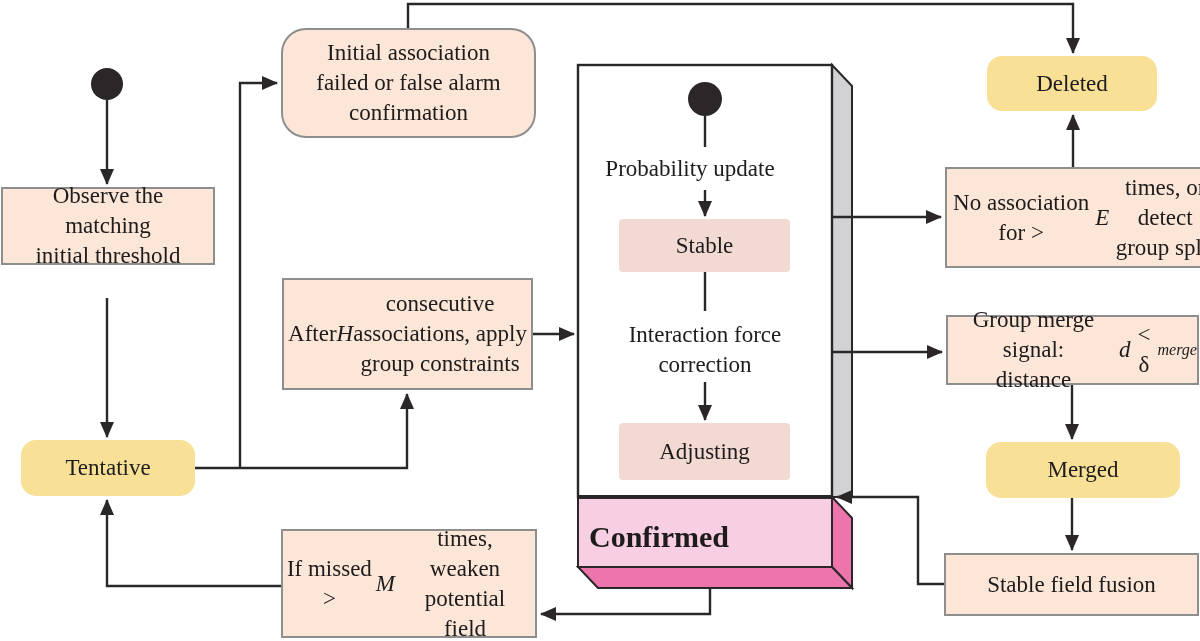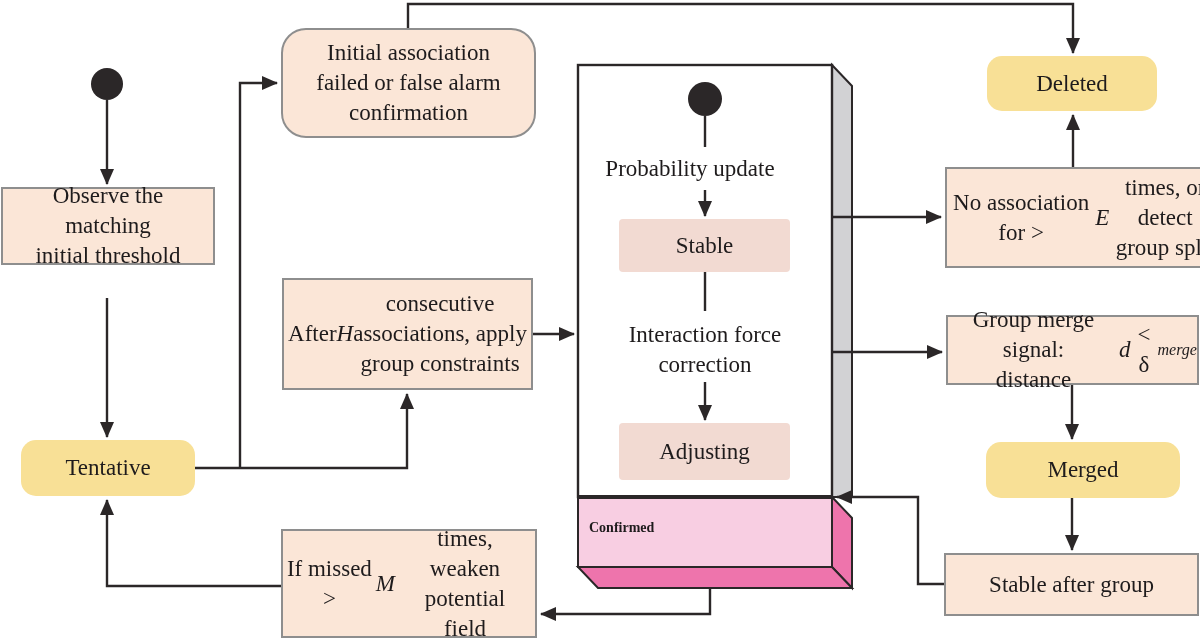--- a/index.html
+++ b/index.html
@@ -10,21 +10,21 @@
   }
   .wires { position:absolute; left:0; top:0; }
   .node {
     position:absolute; display:flex; align-items:center; justify-content:center;
     text-align:center; font-size:23px; line-height:30px;
   }
   .cond  { background:#FBE6D7; border:2px solid #8e8e8e; }
   .state { background:#F8E096; border-radius:15px; }
   .inner-state { background:#F2DAD2; border-radius:4px; }
   .plain { background:transparent; }
-  .confirmed-label { position:absolute; font-weight:bold; font-size:14px; }
+  .confirmed-label { position:absolute; font-weight:bold; font-size:30px; }
   sub { font-size:0.7em; line-height:0; }
   i { font-style:italic; }
 </style>
 </head>
 <body>
 
 <svg class="wires" width="1200" height="641" viewBox="0 0 1200 641">
   <defs>
     <marker id="ah" markerUnits="userSpaceOnUse" markerWidth="17" markerHeight="15" refX="15.5" refY="7.5" orient="auto">
       <path d="M0.5,0.5 L16.5,7.5 L0.5,14.5 z" fill="#2b2728"></path>
@@ -68,21 +68,21 @@
 <div class="node cond" style="left:281px; top:28px; width:255px; height:110px;border-radius:25px;">Initial association<br>failed or false alarm<br>confirmation</div>
 
 <div class="node cond" style="left:282px; top:278px; width:251px; height:112px;">After <i>H</i> consecutive<br>associations, apply<br>group constraints</div>
 
 <div class="node cond" style="left:281px; top:529px; width:256px; height:109px;">If missed &gt; <i>M</i> times,<br>weaken potential<br>field</div>
 
 <div class="node cond" style="left:945px; top:167px; width:278px; height:101px;">No association for &gt;<br><i>E</i> times, or detect<br>group split</div>
 
 <div class="node cond" style="left:946px; top:315px; width:253px; height:70px;">Group merge signal:<br>distance <i>d</i> &lt; δ<sub><i>merge</i></sub></div>
 
-<div class="node cond" style="left:944px; top:553px; width:255px; height:63px;">Stable after group</div>
+<div class="node cond" style="left:944px; top:553px; width:255px; height:63px;">Stable field fusion</div>
 
 <div class="node state" style="left:21px; top:440px; width:174px; height:56px;">Tentative</div>
 
 <div class="node state" style="left:987px; top:56px; width:170px; height:55px;">Deleted</div>
 
 <div class="node state" style="left:986px; top:442px; width:194px; height:56px;">Merged</div>
 
 <div class="node plain" style="left:560px; top:154px; width:260px; height:30px;">Probability update</div>
 
 <div class="node inner-state" style="left:619px; top:219px; width:171px; height:53px;">Stable</div>

